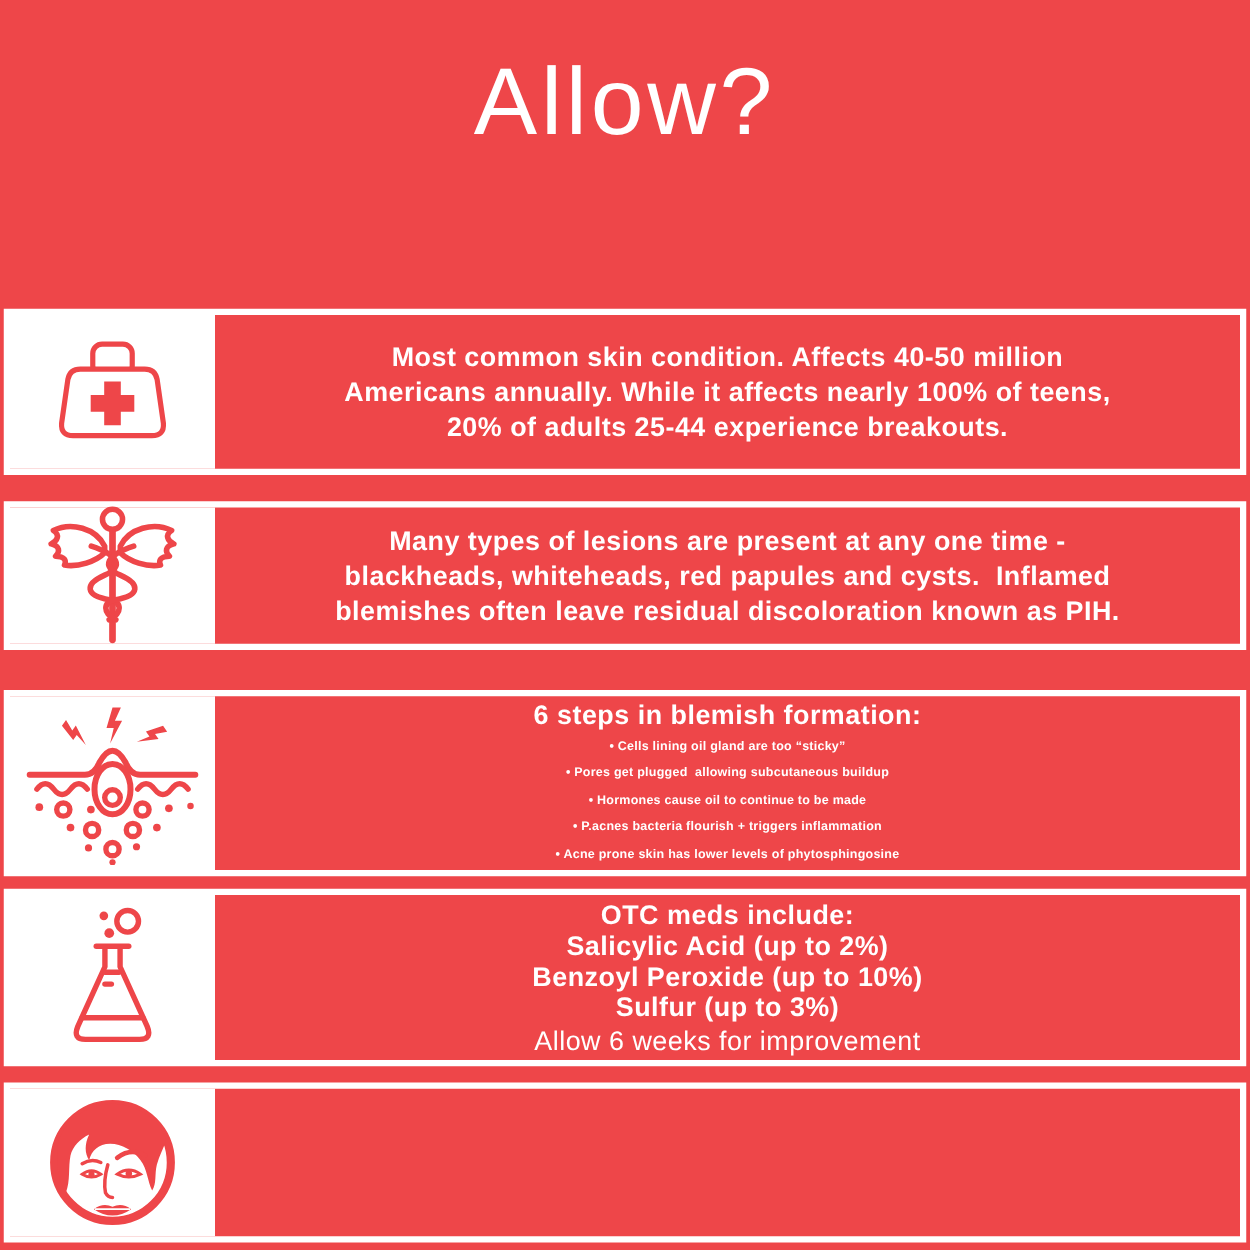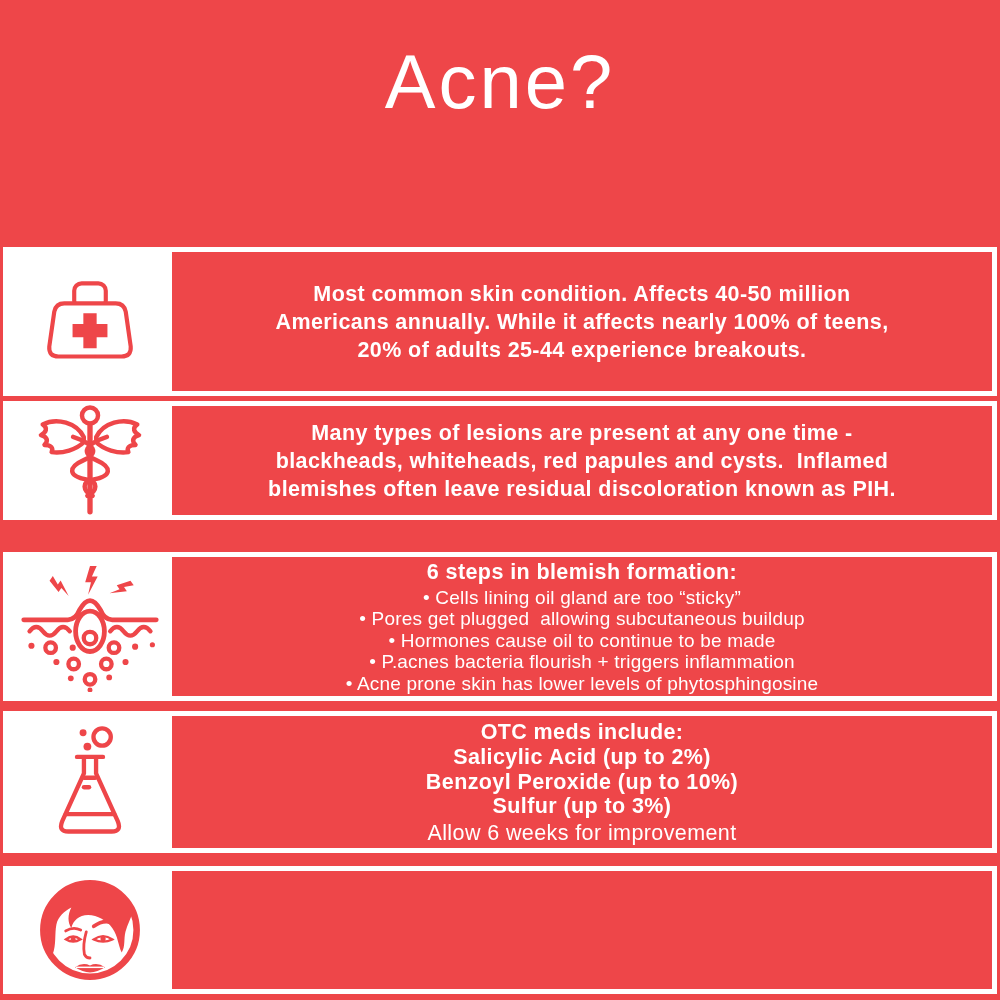--- a/index.html
+++ b/index.html
@@ -25,35 +25,35 @@
   .icon-box{
     width:164px;flex:none;background:#fff;
     display:flex;align-items:center;justify-content:center;
   }
   .content{
     flex:1;display:flex;flex-direction:column;align-items:center;justify-content:center;
     text-align:center;color:#fff;white-space:pre-wrap;padding:0 10px;
   }
   .body-text{margin:0;font-size:21.5px;font-weight:bold;line-height:28px;letter-spacing:.4px}
   .row-title{margin:0;font-size:21.5px;font-weight:bold;letter-spacing:.4px;line-height:26px}
-  .bullets{margin:2px 0 0;font-size:19px;font-weight:normal;line-height:21.5px;letter-spacing:.2px}
+  .bullets{margin:2px 0 0;font-size:10px;font-weight:bold;line-height:21.5px;letter-spacing:.2px}
   .med-lines{margin:0;font-size:21.5px;font-weight:bold;line-height:24.5px;letter-spacing:.4px}
   .note{margin:2px 0 0;font-size:21.5px;font-weight:400;line-height:24px;letter-spacing:.4px}
   svg{display:block}
 </style>
 </head>
 <body>
 
 <div class="page">
 
   <header>
-    <h1>Acne?</h1>
+    <h1>Allow?</h1>
   </header>
 
-  <section class="row" style="top:247px;height:149px">
+  <section class="row" style="top:247px;height:133px">
     <div class="icon-box">
       <svg width="108" height="92" viewBox="0 0 130 105">
         <rect x="46" y="6" width="38" height="30" rx="9" fill="none" stroke="#EE4649" stroke-width="5"></rect>
         <path d="M34,30 H96 Q106,30 108,40 L114,82 Q115,94 103,94 H27 Q15,94 16,82 L22,40 Q24,30 34,30 Z" fill="#fff" stroke="#EE4649" stroke-width="5" stroke-linejoin="round"></path>
         <path d="M57,42 h16 v13 h13 v16 h-13 v13 h-16 v-13 h-13 v-16 h13 z" fill="#EE4649"></path>
       </svg>
     </div>
     <div class="content">
       <p class="body-text">Most common skin condition. Affects 40-50 million<br>Americans annually. While it affects nearly 100% of teens,<br>20% of adults 25-44 experience breakouts.</p>
     </div>

